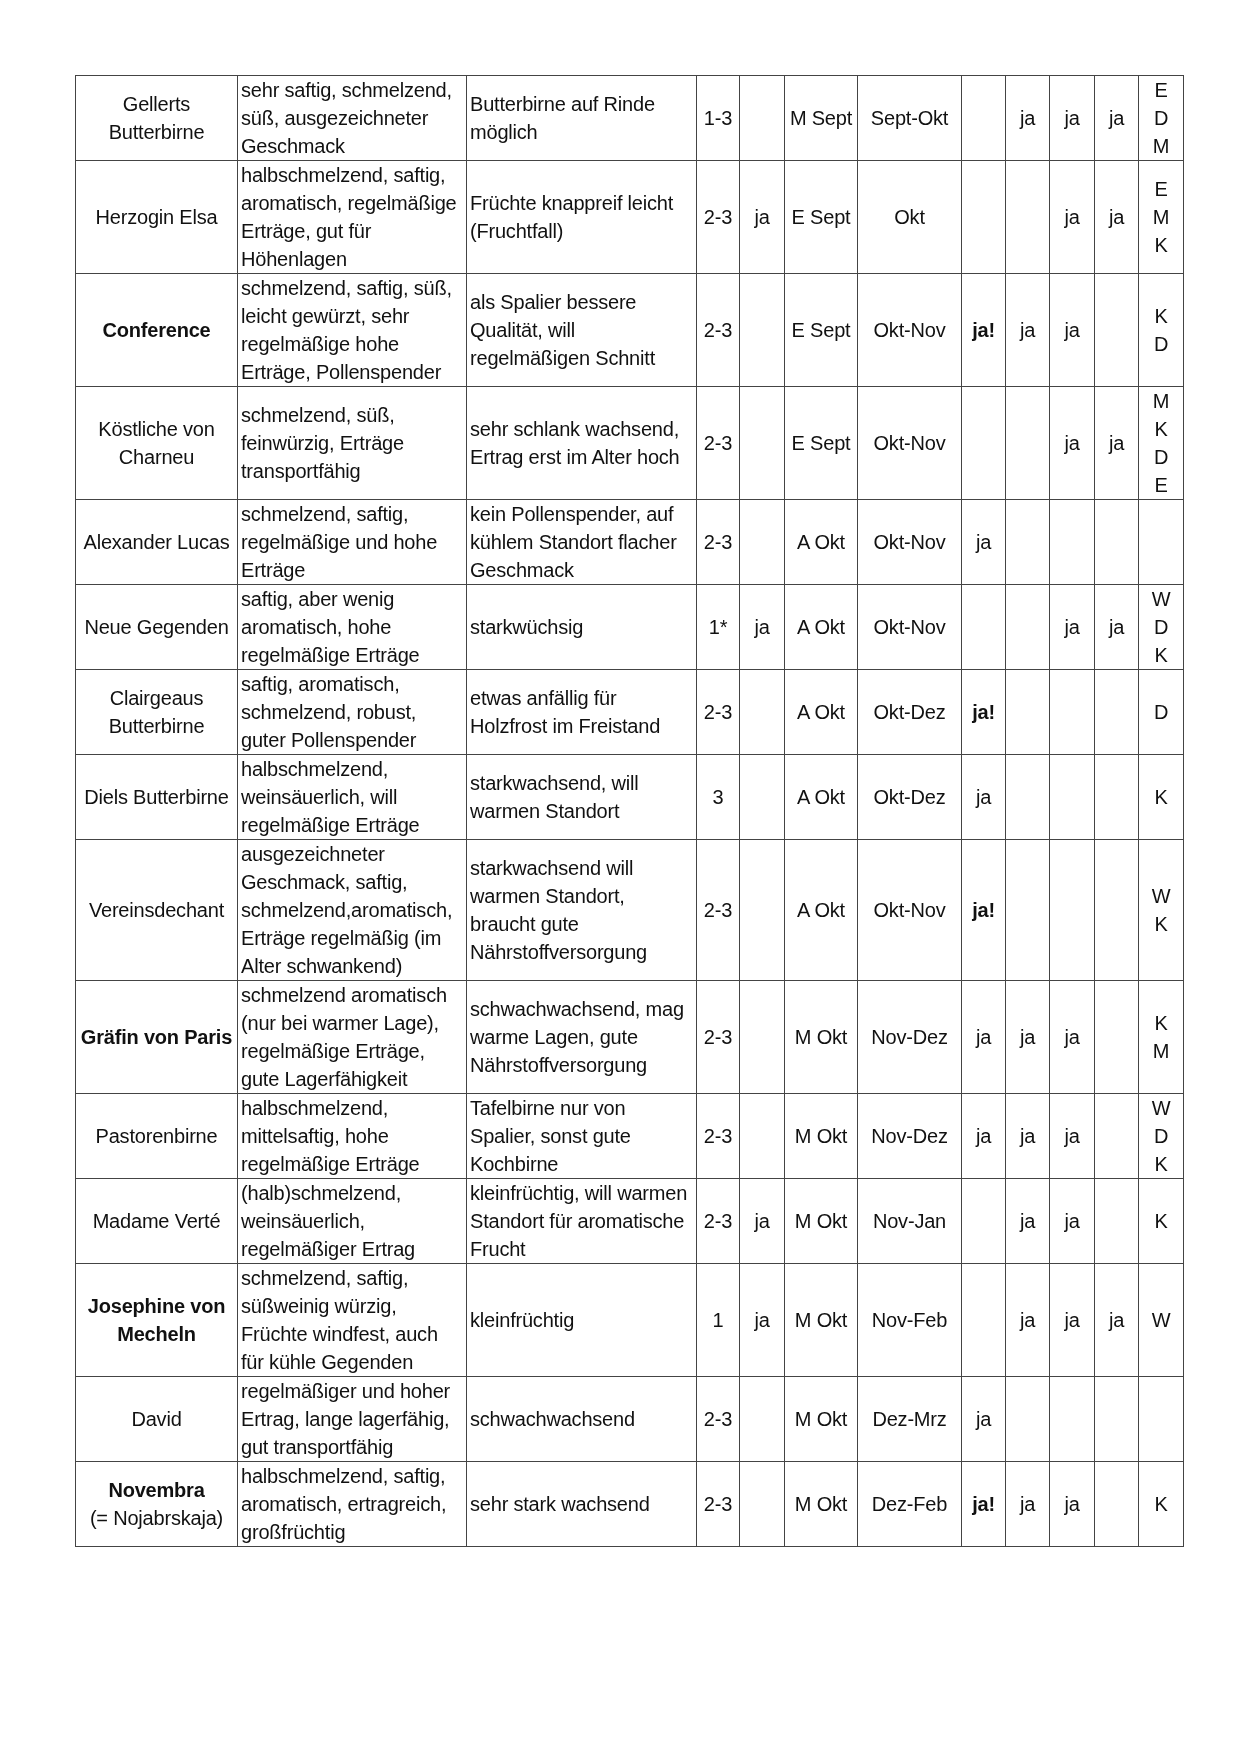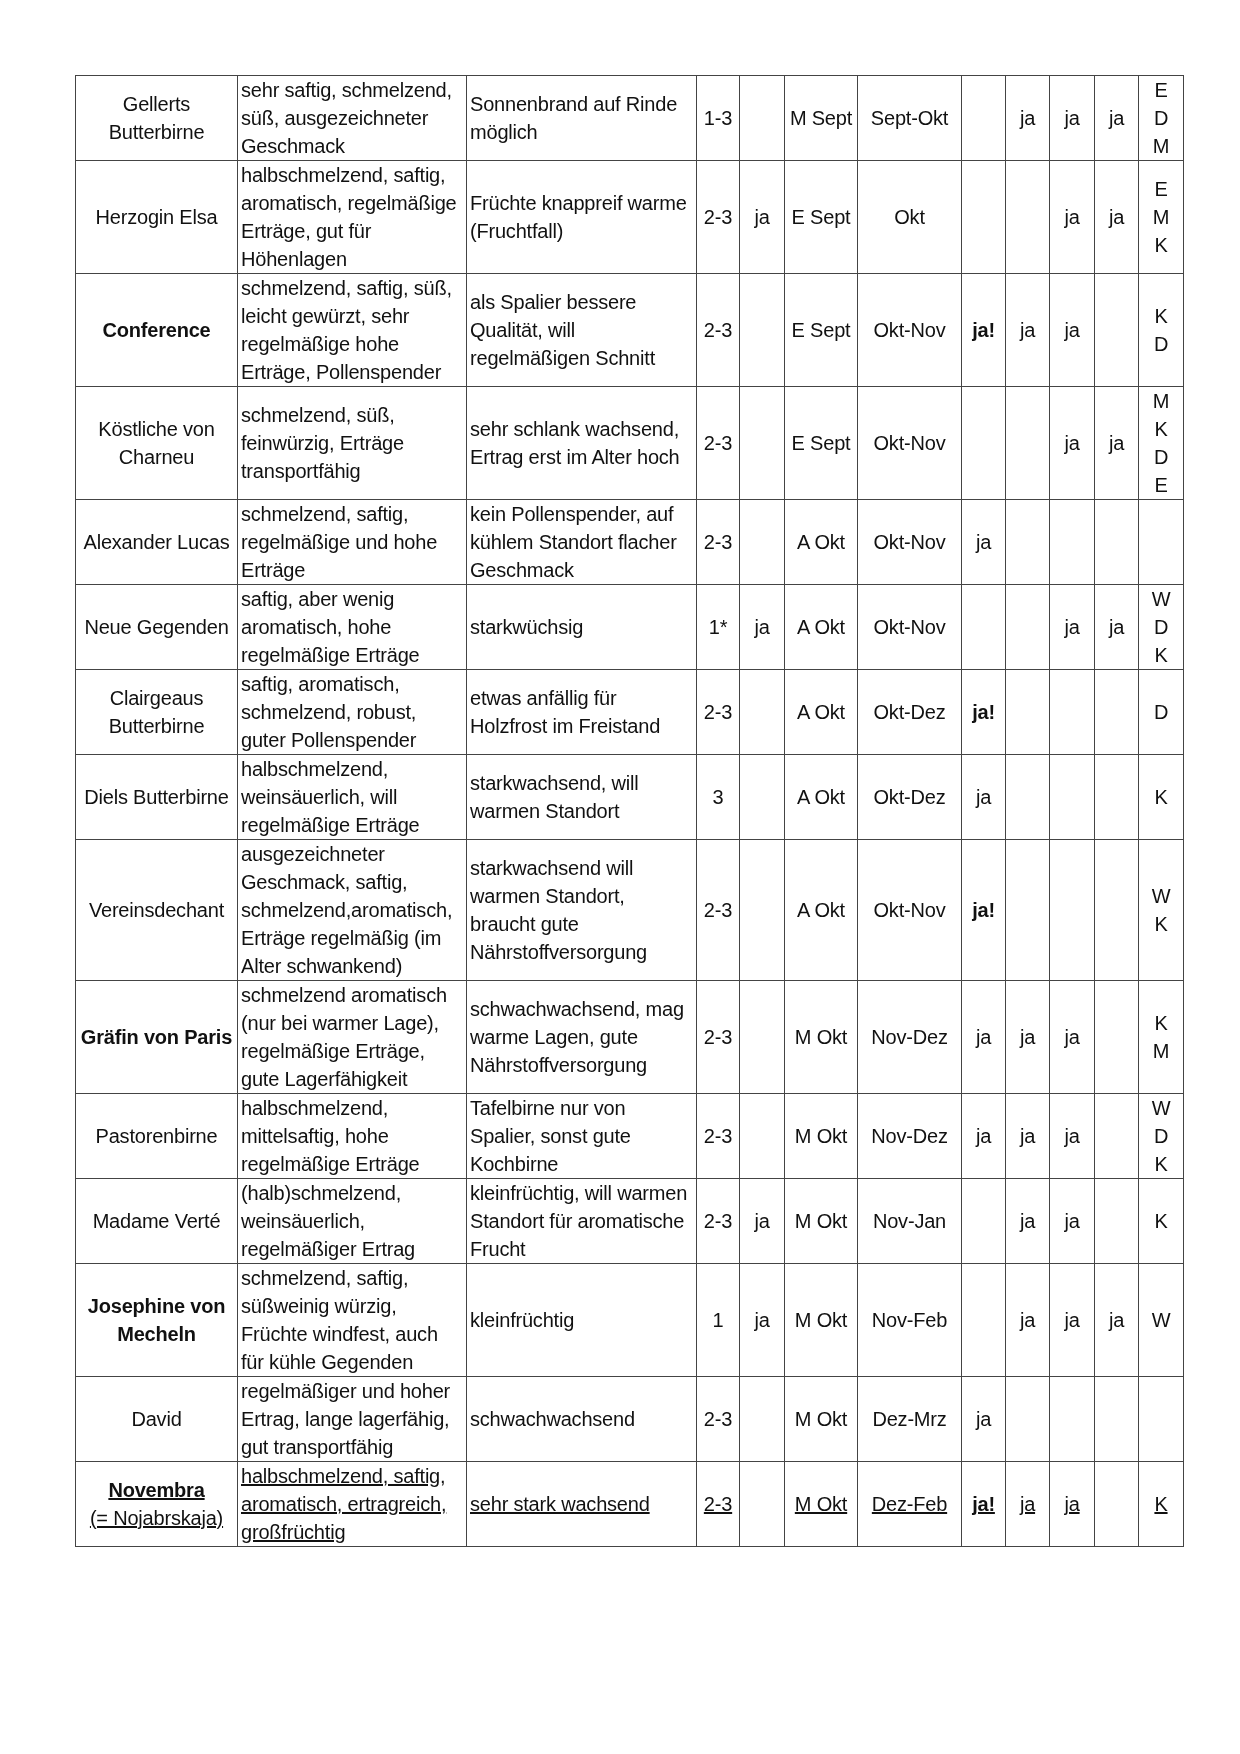--- a/index.html
+++ b/index.html
@@ -36,39 +36,39 @@
       <col style="width:44px">
     <col style="width:44px">
       <col style="width:45px">
       <col style="width:44px">
       <col style="width:45px">
   </colgroup>
   <tbody id="tbody">
       <tr style="height: 85px;">
         <td class="name"><span>Gellerts Butterbirne</span></td>
         <td class="txt">sehr saftig, schmelzend, süß, ausgezeichneter Geschmack</td>
-        <td class="txt">Sonnenbrand auf Rinde möglich</td>
+        <td class="txt">Butterbirne auf Rinde möglich</td>
         <td class="c">1-3</td>
         <td class="c"></td>
         <td class="c">M Sept</td>
         <td class="c">Sept-Okt</td>
         <td class="c"></td>
         <td class="c">ja</td>
         <td class="c">ja</td>
         <td class="c">ja</td>
         <td class="c letters">
           <span>E</span>
           <span>D</span>
           <span>M</span>
         </td>
       </tr>
       <tr style="height: 113px;">
         <td class="name"><span>Herzogin Elsa</span></td>
         <td class="txt">halbschmelzend, saftig, aromatisch, regelmäßige Erträge, gut für Höhenlagen</td>
-        <td class="txt">Früchte knappreif warme (Fruchtfall)</td>
+        <td class="txt">Früchte knappreif leicht (Fruchtfall)</td>
         <td class="c">2-3</td>
         <td class="c">ja</td>
         <td class="c">E Sept</td>
         <td class="c">Okt</td>
         <td class="c"></td>
         <td class="c"></td>
         <td class="c">ja</td>
         <td class="c">ja</td>
         <td class="c letters">
           <span>E</span>
@@ -267,21 +267,21 @@
         <td class="c">2-3</td>
         <td class="c"></td>
         <td class="c">M Okt</td>
         <td class="c">Dez-Mrz</td>
         <td class="c">ja</td>
         <td class="c"></td>
         <td class="c"></td>
         <td class="c"></td>
         <td class="c letters"></td>
       </tr>
-      <tr style="height: 85px; text-decoration: underline;">
+      <tr style="height: 85px;">
         <td class="name"><span class="namebold">Novembra</span><br><span>(= Nojabrskaja)</span></td>
         <td class="txt">halbschmelzend, saftig, aromatisch, ertragreich, großfrüchtig</td>
         <td class="txt">sehr stark wachsend</td>
         <td class="c">2-3</td>
         <td class="c"></td>
         <td class="c">M Okt</td>
         <td class="c">Dez-Feb</td>
         <td class="c bold">ja!</td>
         <td class="c">ja</td>
         <td class="c">ja</td>

